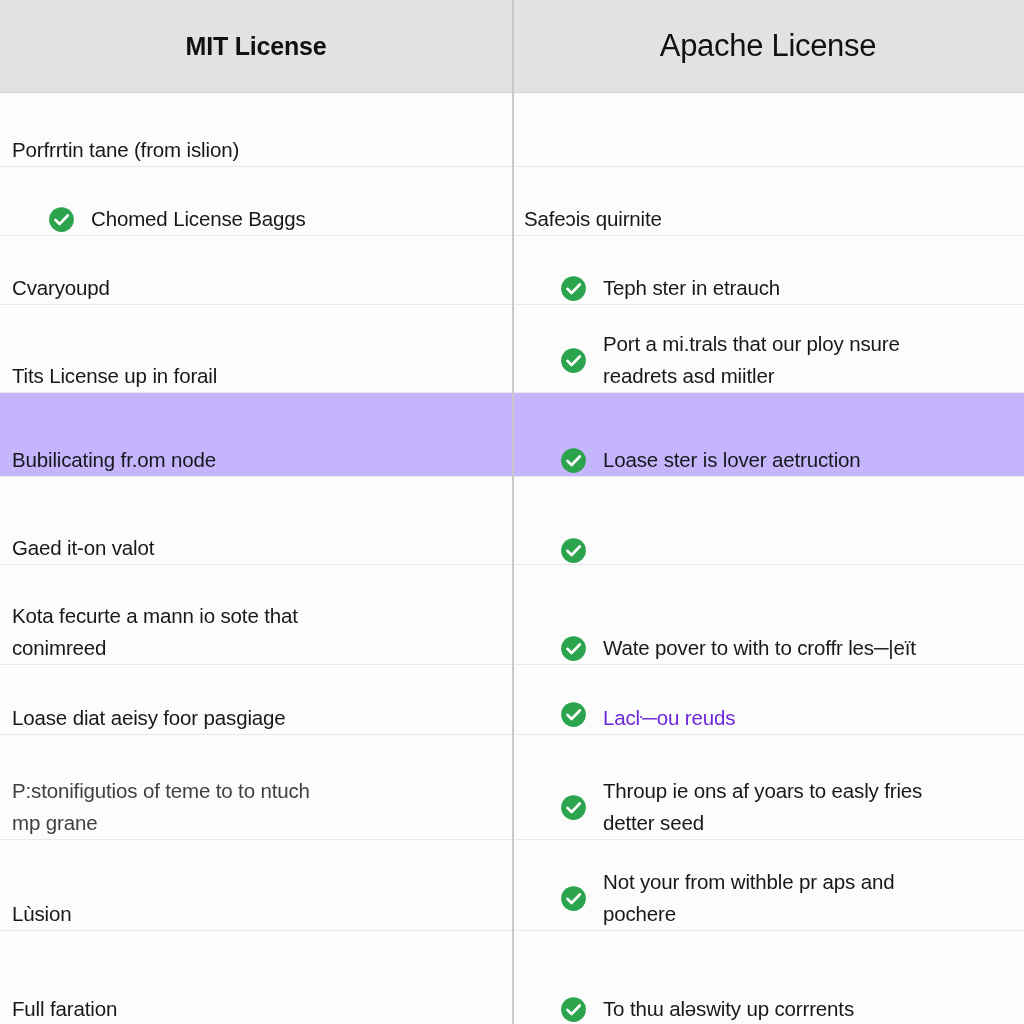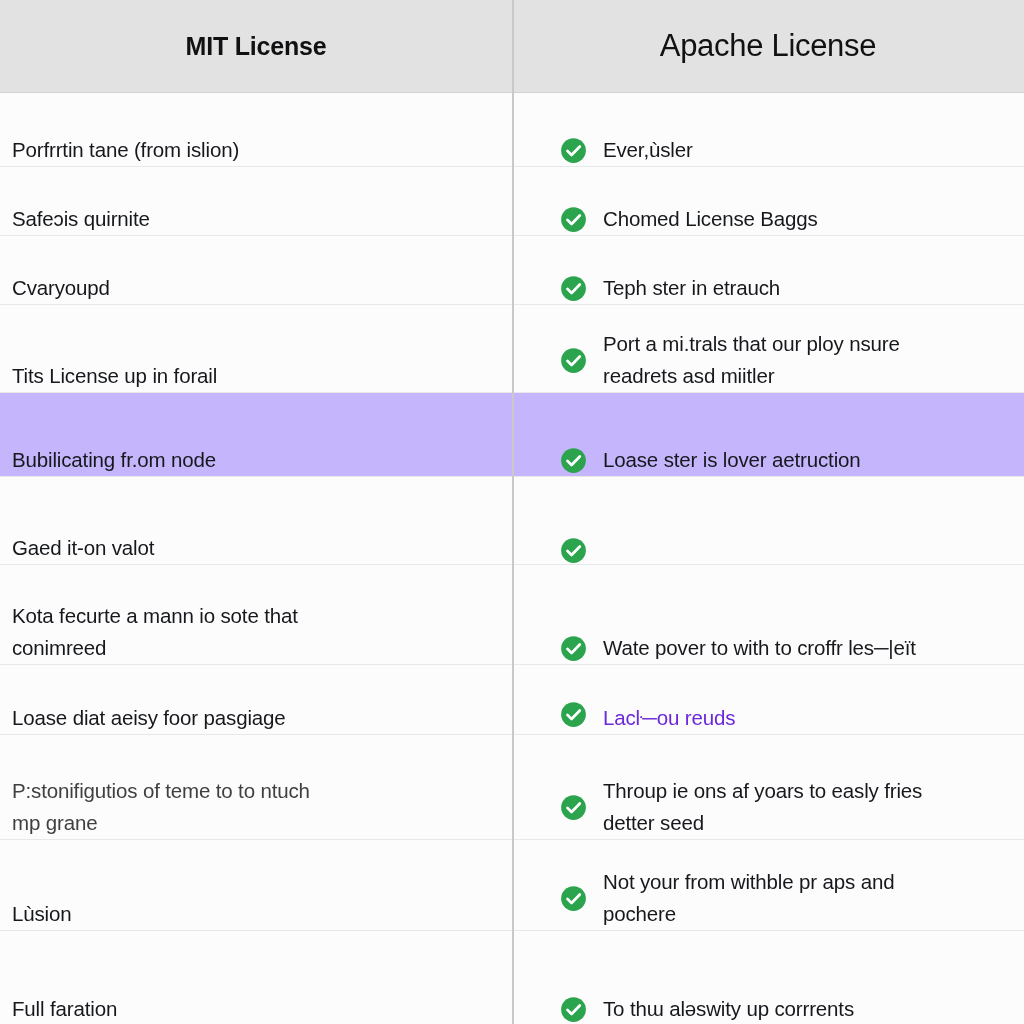--- a/index.html
+++ b/index.html
@@ -127,38 +127,31 @@
     <div class="header-cell apache">
       <span>Apache License</span>
     </div>
   </div>
 
   <div class="table-body">
       <div class="table-row" style="height: 74px; background: rgb(252, 252, 253); border-bottom-color: rgb(232, 232, 234);">
         <div class="cell left">
           <span class="cell-text" style="color: rgb(22, 24, 28);">Porfrrtin tane (from islion)</span>
         </div>
-        <div class="cell right">
-          <svg class="check-icon" viewBox="0 0 24 24">
-            <circle cx="12" cy="12" r="11" fill="#2ca44e"></circle>
-            <path d="M6.6 12.3 L10.3 16 L17.6 8.4" fill="none" stroke="#ffffff" stroke-width="2.4" stroke-linecap="round" stroke-linejoin="round"></path>
-          </svg>
-          <span class="cell-text" style="color: rgb(22, 24, 28);">Ever,ùsler</span>
-        </div>
       </div>
       <div class="table-row" style="height: 69px; background: rgb(252, 252, 253); border-bottom-color: rgb(232, 232, 234);">
+        <div class="cell right">
+          <svg class="check-icon" viewBox="0 0 24 24">
+            <circle cx="12" cy="12" r="11" fill="#2ca44e"></circle>
+            <path d="M6.6 12.3 L10.3 16 L17.6 8.4" fill="none" stroke="#ffffff" stroke-width="2.4" stroke-linecap="round" stroke-linejoin="round"></path>
+          </svg>
+          <span class="cell-text" style="color: rgb(22, 24, 28);">Chomed License Baggs</span>
+        </div>
         <div class="cell left">
           <span class="cell-text" style="color: rgb(22, 24, 28);">Safeɔis quirnite</span>
-        </div>
-        <div class="cell right">
-          <svg class="check-icon" viewBox="0 0 24 24">
-            <circle cx="12" cy="12" r="11" fill="#2ca44e"></circle>
-            <path d="M6.6 12.3 L10.3 16 L17.6 8.4" fill="none" stroke="#ffffff" stroke-width="2.4" stroke-linecap="round" stroke-linejoin="round"></path>
-          </svg>
-          <span class="cell-text" style="color: rgb(22, 24, 28);">Chomed License Baggs</span>
         </div>
       </div>
       <div class="table-row" style="height: 69px; background: rgb(252, 252, 253); border-bottom-color: rgb(232, 232, 234);">
         <div class="cell left">
           <span class="cell-text" style="color: rgb(22, 24, 28);">Cvaryoupd</span>
         </div>
         <div class="cell right">
           <svg class="check-icon" viewBox="0 0 24 24">
             <circle cx="12" cy="12" r="11" fill="#2ca44e"></circle>
             <path d="M6.6 12.3 L10.3 16 L17.6 8.4" fill="none" stroke="#ffffff" stroke-width="2.4" stroke-linecap="round" stroke-linejoin="round"></path>

